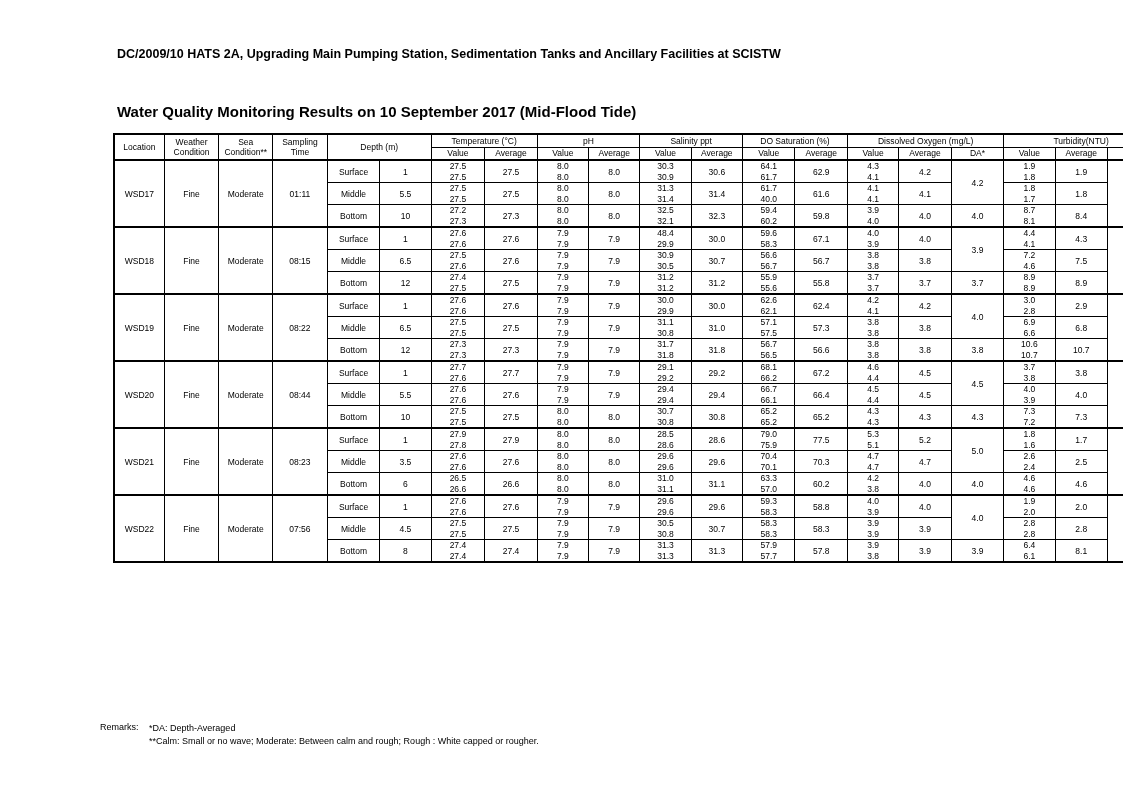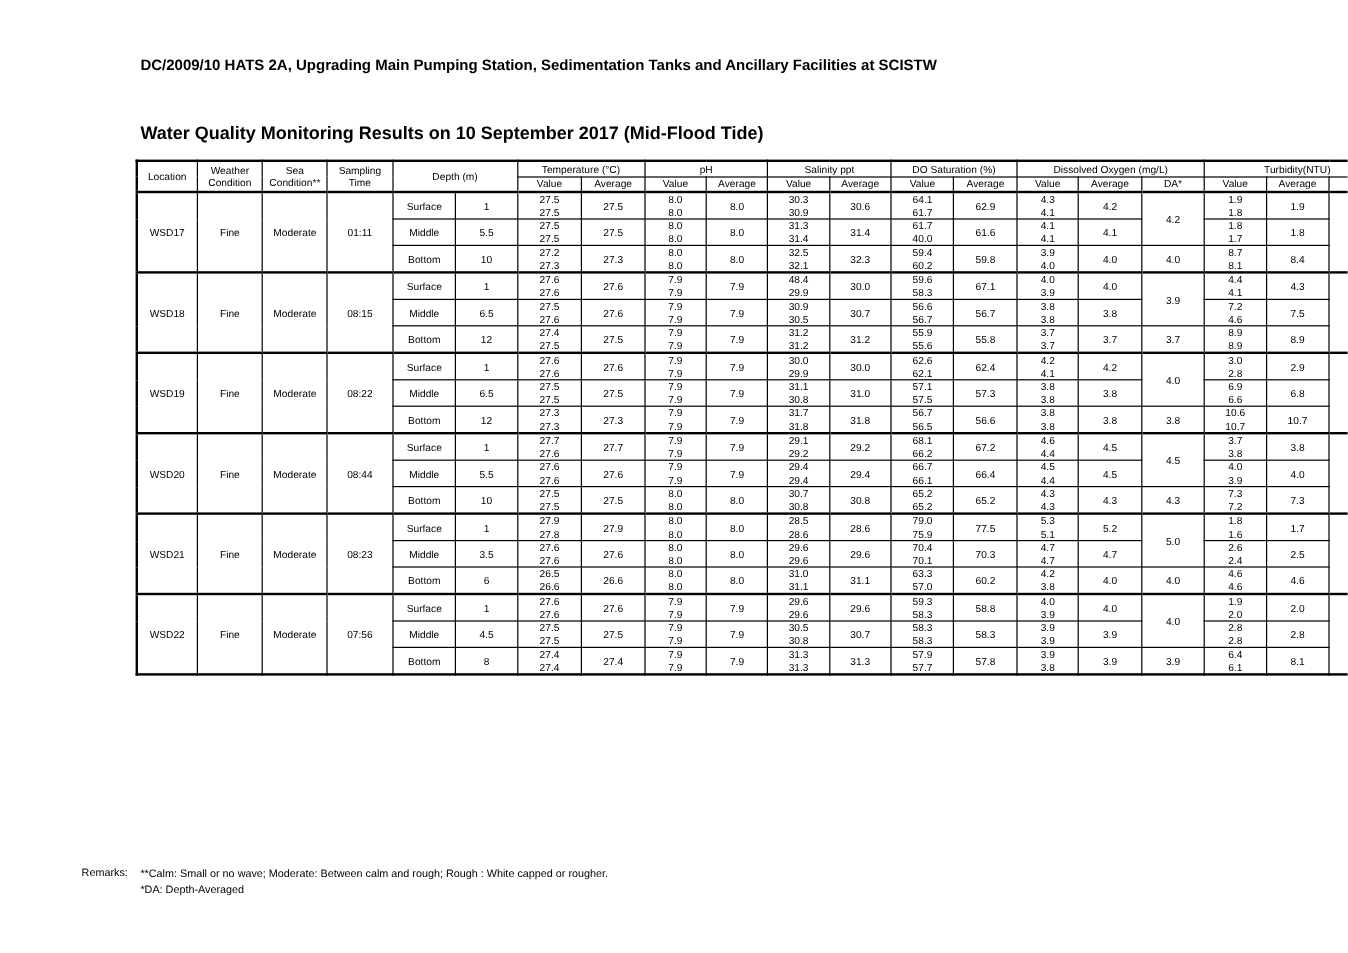--- a/index.html
+++ b/index.html
@@ -18,21 +18,21 @@
   .wq th,.wq td{
     border:1px solid #000;text-align:center;vertical-align:middle;
     padding:0;font-weight:normal;line-height:10px;background:#fff;
   }
   .wq thead tr{height:13px;}
   .wq tbody tr{height:22px;}
   tr.loc-start td{border-top:2px solid #000;}
   .vals div{line-height:10.5px;}
 
   .remarks{position:absolute;left:68px;top:722px;font-size:9px;display:flex;align-items:flex-start;}
-  .remarks-label{width:42px;}
+  .remarks-label{width:42px;margin-left:32px;}
   .remarks-lines{margin-left:7px;line-height:13px;}
 </style>
 </head>
 <body>
 
 <div class="doc-title">DC/2009/10 HATS 2A, Upgrading Main Pumping Station, Sedimentation Tanks and Ancillary Facilities at SCISTW</div>
 <div class="doc-subtitle">Water Quality Monitoring Results on 10 September 2017 (Mid-Flood Tide)</div>
 
 <table class="wq">
   <colgroup>
@@ -747,16 +747,16 @@
           <div>6.1</div>
         </td>
     <td>8.1</td>
   </tr>
 </tbody>
 </table>
 
 <div class="remarks">
   <span class="remarks-label">Remarks:</span>
   <div class="remarks-lines">
+    <div>*DA: Depth-Averaged</div>
     <div>**Calm: Small or no wave; Moderate: Between calm and rough; Rough : White capped or rougher.</div>
-    <div>*DA: Depth-Averaged</div>
   </div>
 </div>
 
 </body></html>

